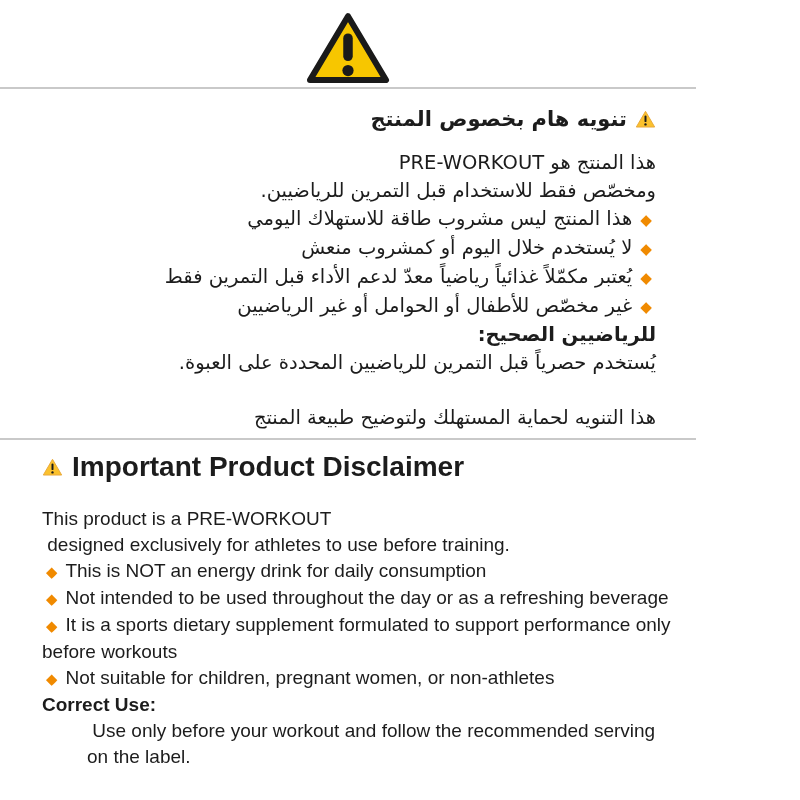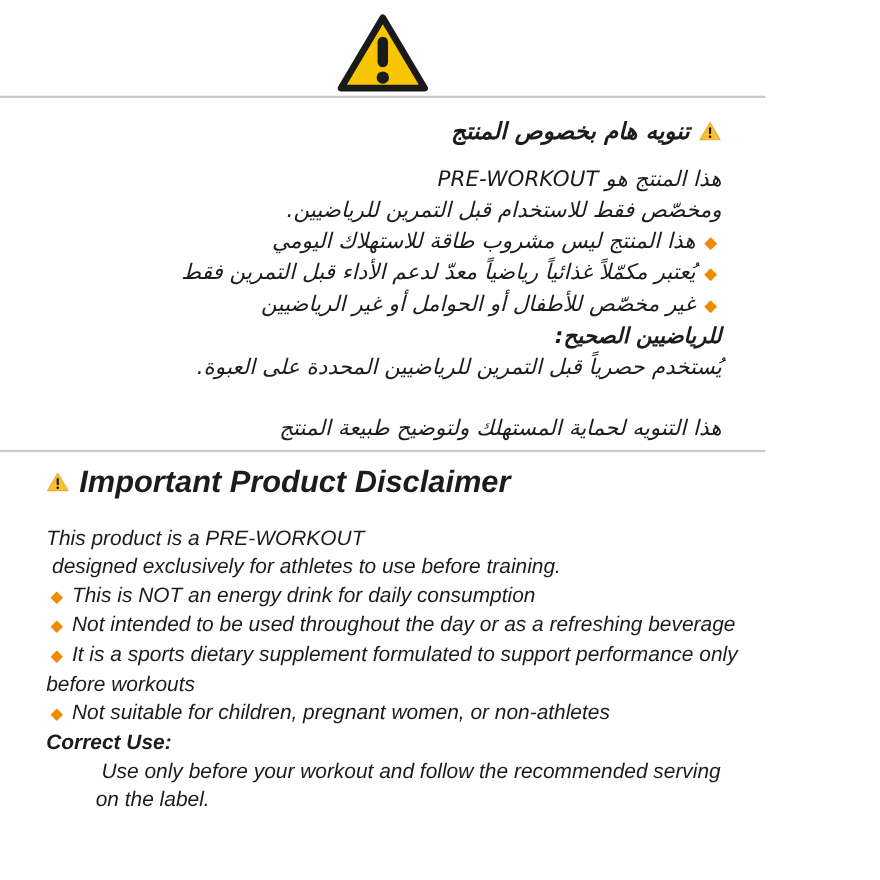--- a/index.html
+++ b/index.html
@@ -12,21 +12,20 @@
     --background:#FFFFFF;
   }
   *{margin:0;padding:0;box-sizing:border-box;}
   html,body{background:var(--background);}
   .page{
     width:696px;height:800px;
     background:var(--background);
     overflow:hidden;
     color:var(--text_black);
     position:relative;
-    font-style:italic;
   }
   
   .top-banner{
     height:89px;
     display:flex;align-items:flex-start;justify-content:center;
     border-bottom:2px solid var(--divider_gray);
   }
   .top-banner svg{margin-top:11px;}
   
   .arabic-section{
@@ -96,20 +95,23 @@
       <span>تنويه هام بخصوص المنتج</span>
     </div>
 
     <div class="text-line">هذا المنتج هو PRE-WORKOUT</div>
     <div class="text-line">ومخصّص فقط للاستخدام قبل التمرين للرياضيين.</div>
 
     <div class="text-line">
       <span class="diamond">◆</span><span>هذا المنتج ليس مشروب طاقة للاستهلاك اليومي</span>
     </div>
     <div class="text-line">
+      <span class="diamond">◆</span><span>لا يُستخدم خلال اليوم أو كمشروب منعش</span>
+    </div>
+    <div class="text-line">
       <span class="diamond">◆</span><span>يُعتبر مكمّلاً غذائياً رياضياً معدّ لدعم الأداء قبل التمرين فقط</span>
     </div>
     <div class="text-line">
       <span class="diamond">◆</span><span>غير مخصّص للأطفال أو الحوامل أو غير الرياضيين</span>
     </div>
 
     <div class="text-line bold">للرياضيين الصحيح:</div>
     <div class="text-line">يُستخدم حصرياً قبل التمرين للرياضيين المحددة على العبوة.</div>
     <div class="text-line closing-line">هذا التنويه لحماية المستهلك ولتوضيح طبيعة المنتج</div>
   </div>

